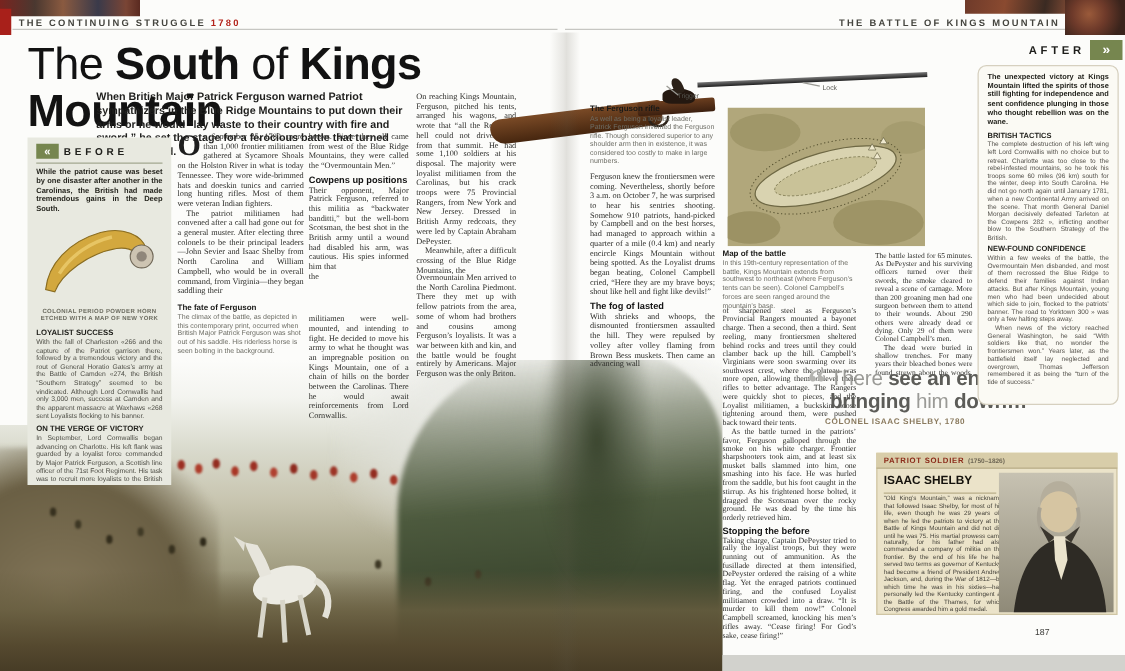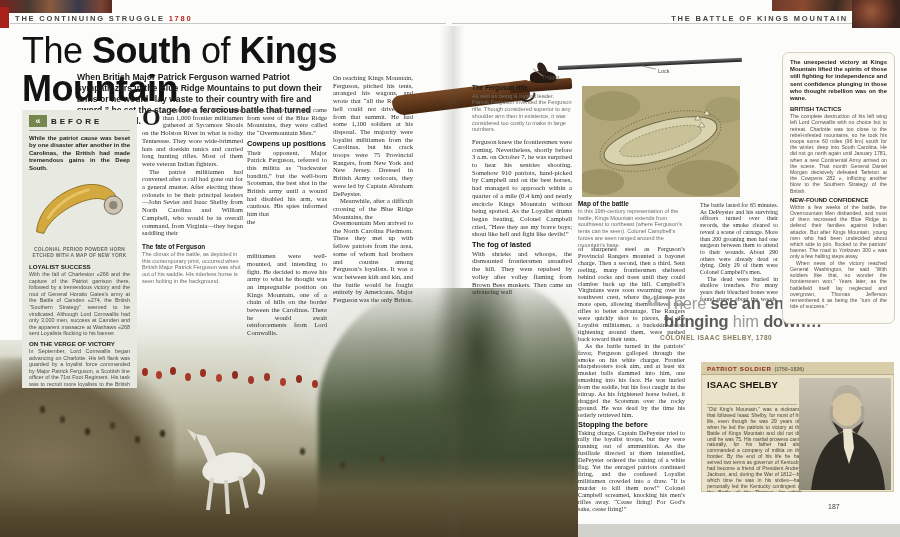--- a/index.html
+++ b/index.html
@@ -114,21 +114,21 @@
   .af-intro{font-size:5.9px;font-weight:bold;line-height:7.2px;color:#25251f;margin-bottom:4px;text-align:justify}
   .af-h{font-size:6px;font-weight:bold;color:#1f1f1a;margin:3px 0 1px}
   .af-p{font-size:5.2px;line-height:6.2px;color:#53504a;text-align:justify}
   .af-p2{text-indent:6px}
 
   
   .shelby{position:absolute;left:701px;top:362px;width:193px;height:130px;background:#ebe3c9;z-index:3;overflow:hidden;box-shadow:0 0 0 1px #cfc5a4 inset}
   .sh-head{background:#d8cda9;padding:3px 6px 2px;display:flex;align-items:baseline;gap:3px;border-bottom:1px solid #b9ae89}
   .sh-kicker{font-size:6.2px;font-weight:bold;color:#8c2c1b;letter-spacing:.6px}
   .sh-dates{font-size:5.2px;color:#6e6654;font-weight:bold}
-  .sh-name{font-size:9.5px;font-weight:bold;color:#15120c;margin:4px 6px 2px;border-bottom:1px solid #b9ae89;padding-bottom:14px;width:90px}
+  .sh-name{font-size:9.5px;font-weight:bold;color:#15120c;margin:4px 6px 2px;border-bottom:1px solid #b9ae89;padding-bottom:4px;width:90px}
   .sh-text{margin:0 6px;width:95px;font-size:5px;line-height:5.9px;color:#45423a;text-align:justify}
   .sh-portrait{position:absolute;right:3px;top:16px;width:92px;height:112px}
 
   
   .gutter{position:absolute;left:440px;top:26px;width:24px;height:511px;z-index:6;pointer-events:none;
     background:linear-gradient(90deg,rgba(0,0,0,0) 0%,rgba(90,85,70,.13) 45%,rgba(90,85,70,.17) 55%,rgba(0,0,0,0) 100%)}
   .graystrip{position:absolute;left:578px;top:524px;width:322px;height:13px;background:#d2d2cd;z-index:4}
   .pageno{position:absolute;left:828px;top:503px;font-size:7px;color:#3d3d3a;z-index:4}
 </style>
 </head>
@@ -271,20 +271,24 @@
     <p>The battle lasted for 65 minutes. As DePeyster and his surviving officers turned over their swords, the smoke cleared to reveal a scene of carnage. More than 200 groaning men had one surgeon between them to attend to their wounds. About 290 others were already dead or dying. Only 29 of them were Colonel Campbell’s men.</p>
     <p class="ind">The dead were buried in shallow trenches. For many years their bleached bones were found strewn about the woods. Major Ferguson’s grave, however, was—and is—protected by a cairn of stones.</p>
   </div>
 
   <div class="quote">
     <span class="qmark">“</span>
     <div class="qtext"><span class="ql">There </span><span class="qb">see an enemy</span><span class="ql"> without </span><br><span class="qb">bringing</span><span class="ql"> him </span><span class="qb">down…”</span></div>
     <div class="qattr">COLONEL ISAAC SHELBY, 1780</div>
   </div>
 
+  <div class="after-head">
+    <span class="after-label">AFTER</span>
+    <span class="chev-r">»</span>
+  </div>
   <aside class="after">
     <p class="af-intro">The unexpected victory at Kings Mountain lifted the spirits of those still fighting for independence and sent confidence plunging in those who thought rebellion was on the wane.</p>
     <h5 class="af-h">BRITISH TACTICS</h5>
     <p class="af-p">The complete destruction of his left wing left Lord Cornwallis with no choice but to retreat. Charlotte was too close to the rebel-infested mountains, so he took his troops some 60 miles (96 km) south for the winter, deep into South Carolina. He did not go north again until January 1781, when a new Continental Army arrived on the scene. That month General Daniel Morgan decisively defeated Tarleton at the Cowpens 282 », inflicting another blow to the Southern Strategy of the British.</p>
     <h5 class="af-h">NEW-FOUND CONFIDENCE</h5>
     <p class="af-p">Within a few weeks of the battle, the Overmountain Men disbanded, and most of them recrossed the Blue Ridge to defend their families against Indian attacks. But after Kings Mountain, young men who had been undecided about which side to join, flocked to the patriots’ banner. The road to Yorktown 300 » was only a few halting steps away.</p>
     <p class="af-p af-p2">When news of the victory reached General Washington, he said “With soldiers like that, no wonder the frontiersmen won.” Years later, as the battlefield itself lay neglected and overgrown, Thomas Jefferson remembered it as being the “turn of the tide of success.”</p>
   </aside>
 
   <aside class="shelby">

